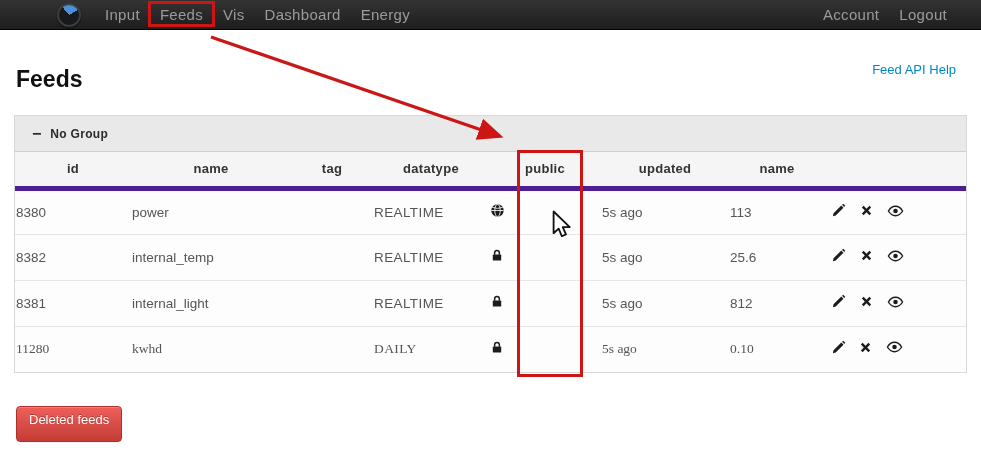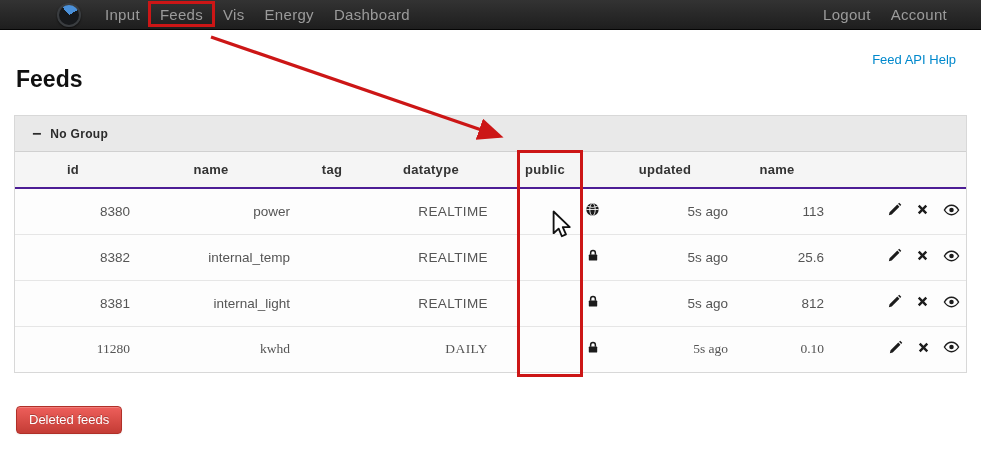--- a/index.html
+++ b/index.html
@@ -20,46 +20,46 @@
         border:2px solid #3a3d40;box-shadow:0 1px 2px rgba(0,0,0,.6);}
   .nav-list{display:flex;list-style:none;margin:0 0 0 14px;padding:0;}
   .nav-list li{position:relative;display:flex;}
   .nav-link{display:block;padding:8px 10px;font-size:15px;letter-spacing:.3px;color:#9b9b9b;
             text-decoration:none;line-height:14px;cursor:pointer;}
   .nav-right{margin-left:auto;margin-right:24px;}
   .annot-nav-box{position:absolute;left:-2px;right:-2px;top:1px;bottom:2px;
                  border:3px solid var(--annot-red);pointer-events:none;}
 
   
-  .apihelp-row{text-align:right;padding:20px 25px 0 0;height:34px;}
+  .apihelp-row{text-align:right;padding:30px 25px 0 0;height:34px;}
   .apihelp-link{color:var(--link-blue);font-size:13px;text-decoration:none;cursor:pointer;}
   .page-title{margin:2px 0 0 16px;font-size:23px;line-height:27px;font-weight:bold;color:#101010;}
 
   
   .table-wrap{margin:22px 14px 0 14px;border:1px solid #d8d8d8;background:#fdfdfd;}
   .group-header{height:36px;background:#e9e9e9;border-bottom:1px solid #d0d0d0;
                 display:flex;align-items:center;padding-left:17px;cursor:pointer;}
   .collapse-glyph{font-weight:bold;font-size:16px;color:#2b2b2b;margin-right:9px;line-height:16px;}
   .group-label{font-weight:bold;font-size:12px;color:#2b2b2b;letter-spacing:.3px;}
 
   table.feeds{width:100%;border-collapse:collapse;table-layout:fixed;}
-  table.feeds thead th{height:36px;background:#f5f5f5;border-bottom:2px solid #4c1d95;
+  table.feeds thead th{height:36px;background:#f5f5f5;border-bottom:5px solid #4c1d95;
                        font-size:13px;font-weight:bold;color:#333;text-align:center;letter-spacing:.3px;}
-  table.feeds td{height:46px;text-align:right;font-size:13.5px;color:#555;background:#fdfdfd;
+  table.feeds td{height:46px;text-align:left;font-size:13.5px;color:#555;background:#fdfdfd;
                  border-bottom:1px solid #e6e6e6;}
   table.feeds tbody tr:last-child td{border-bottom:none;font-family:Liberation Serif, serif;}
   td.c-datatype{font-size:11.5px;color:#666;letter-spacing:.4px;}
   td.c-updated{color:var(--green);}
   td.c-value{color:#444;}
   .icon{display:inline-block;vertical-align:middle;}
   td.c-public .icon{cursor:pointer;}
   td.c-actions .act{display:inline-block;margin:0 5px;cursor:pointer;vertical-align:middle;}
 
   
-  .btn-danger{display:inline-block;margin:33px 0 0 16px;padding:5px 12px 6px;font-size:13px;color:#fff;
+  .btn-danger{display:inline-block;margin:33px 0 0 16px;padding:5px 12px 14px;font-size:13px;color:#fff;
               font-family:inherit;border:1px solid #b03028;border-radius:4px;cursor:pointer;
               background:linear-gradient(#ee5f5b,#c43c35);
               text-shadow:0 -1px 0 rgba(0,0,0,.25);box-shadow:inset 0 1px 0 rgba(255,255,255,.2),0 1px 2px rgba(0,0,0,.05);}
 
   
   .annot-public-box{position:absolute;left:517px;top:150px;width:66px;height:227px;
                     border:3px solid var(--annot-red);pointer-events:none;}
   .annot-arrow{position:absolute;left:0;top:0;pointer-events:none;}
   .cursor-overlay{position:absolute;left:549px;top:210px;pointer-events:none;}
 </style>
@@ -76,32 +76,32 @@
         <a class="nav-link">Input</a>
       </li>
       <li>
         <a class="nav-link">Feeds</a>
         <div class="annot-nav-box"></div>
       </li>
       <li>
         <a class="nav-link">Vis</a>
       </li>
       <li>
+        <a class="nav-link">Dashboard</a>
+      </li>
+      <li>
         <a class="nav-link">Energy</a>
-      </li>
-      <li>
-        <a class="nav-link">Dashboard</a>
       </li>
     </ul>
     <ul class="nav-list nav-right">
       <li>
+        <a class="nav-link">Account</a>
+      </li>
+      <li>
         <a class="nav-link">Logout</a>
-      </li>
-      <li>
-        <a class="nav-link">Account</a>
       </li>
     </ul>
   </div>
 
   
   <div class="apihelp-row">
     <a class="apihelp-link">Feed API Help</a>
   </div>
 
   

